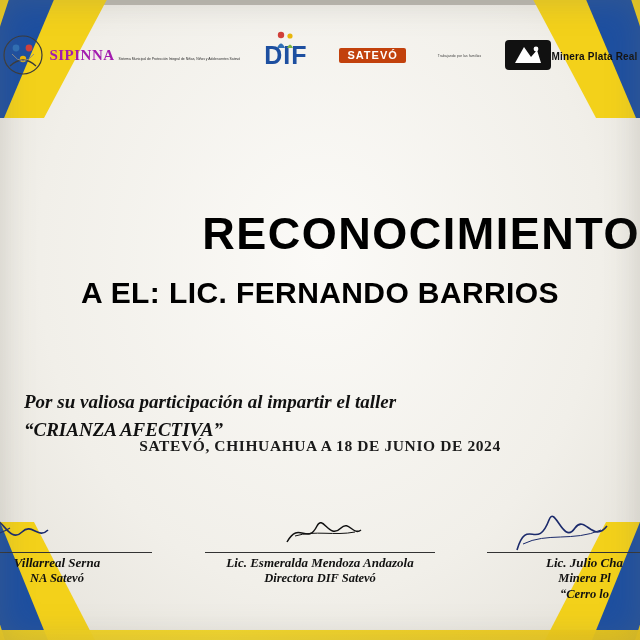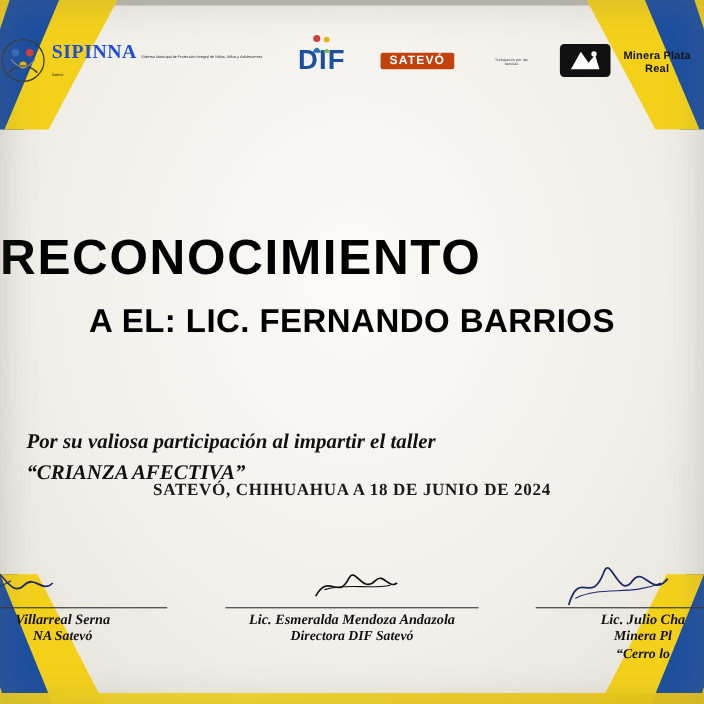--- a/index.html
+++ b/index.html
@@ -65,23 +65,23 @@
     gap: 24px;
   }
   .logo-block { display: flex; align-items: center; }
 
   .sipinna-wrap { display: flex; align-items: center; gap: 5px; }
   .sipinna-mark { width: 42px; height: 42px; }
   .sipinna-txt { line-height: 1; }
   .sipinna-name {
     font-family: "Liberation Serif", serif;
     font-weight: bold;
-    font-size: 18px;
+    font-size: 15px;
     letter-spacing: 0.5px;
-    color: #1d4ed8;
+    color: #a21caf;
     margin-top: 44px;
   }
   .sipinna-sub {
     font-family: "Liberation Sans", sans-serif;
     font-size: 3.4px;
     line-height: 1.5;
     color: #2a2a2a;
     width: 96px;
     margin-top: 2px;
   }
@@ -145,21 +145,21 @@
     font-size: 22.5px;
     line-height: 1.30;
     color: #111;
   }
   .intro .l3 { font-size: 21px; }
 
   .title {
     position: absolute;
     top: 208px;
     left: 0; right: 0;
-    text-align: left;
+    text-align: right;
     font-family: "Liberation Sans", sans-serif;
     font-weight: bold;
     font-size: 45px;
     letter-spacing: 1.5px;
     color: #000;
   }
   .recipient {
     position: absolute;
     top: 276px;
     left: 0; right: 0;

